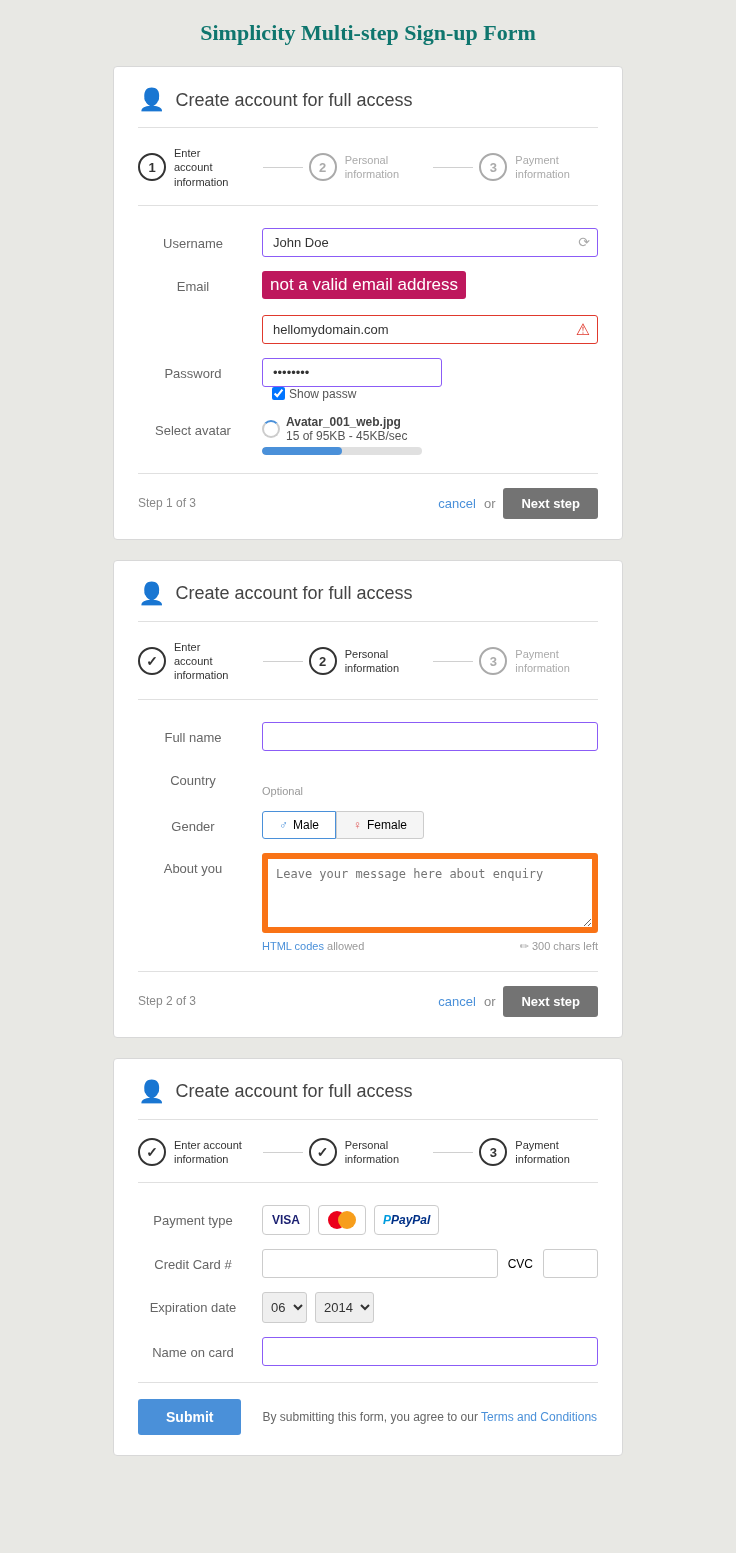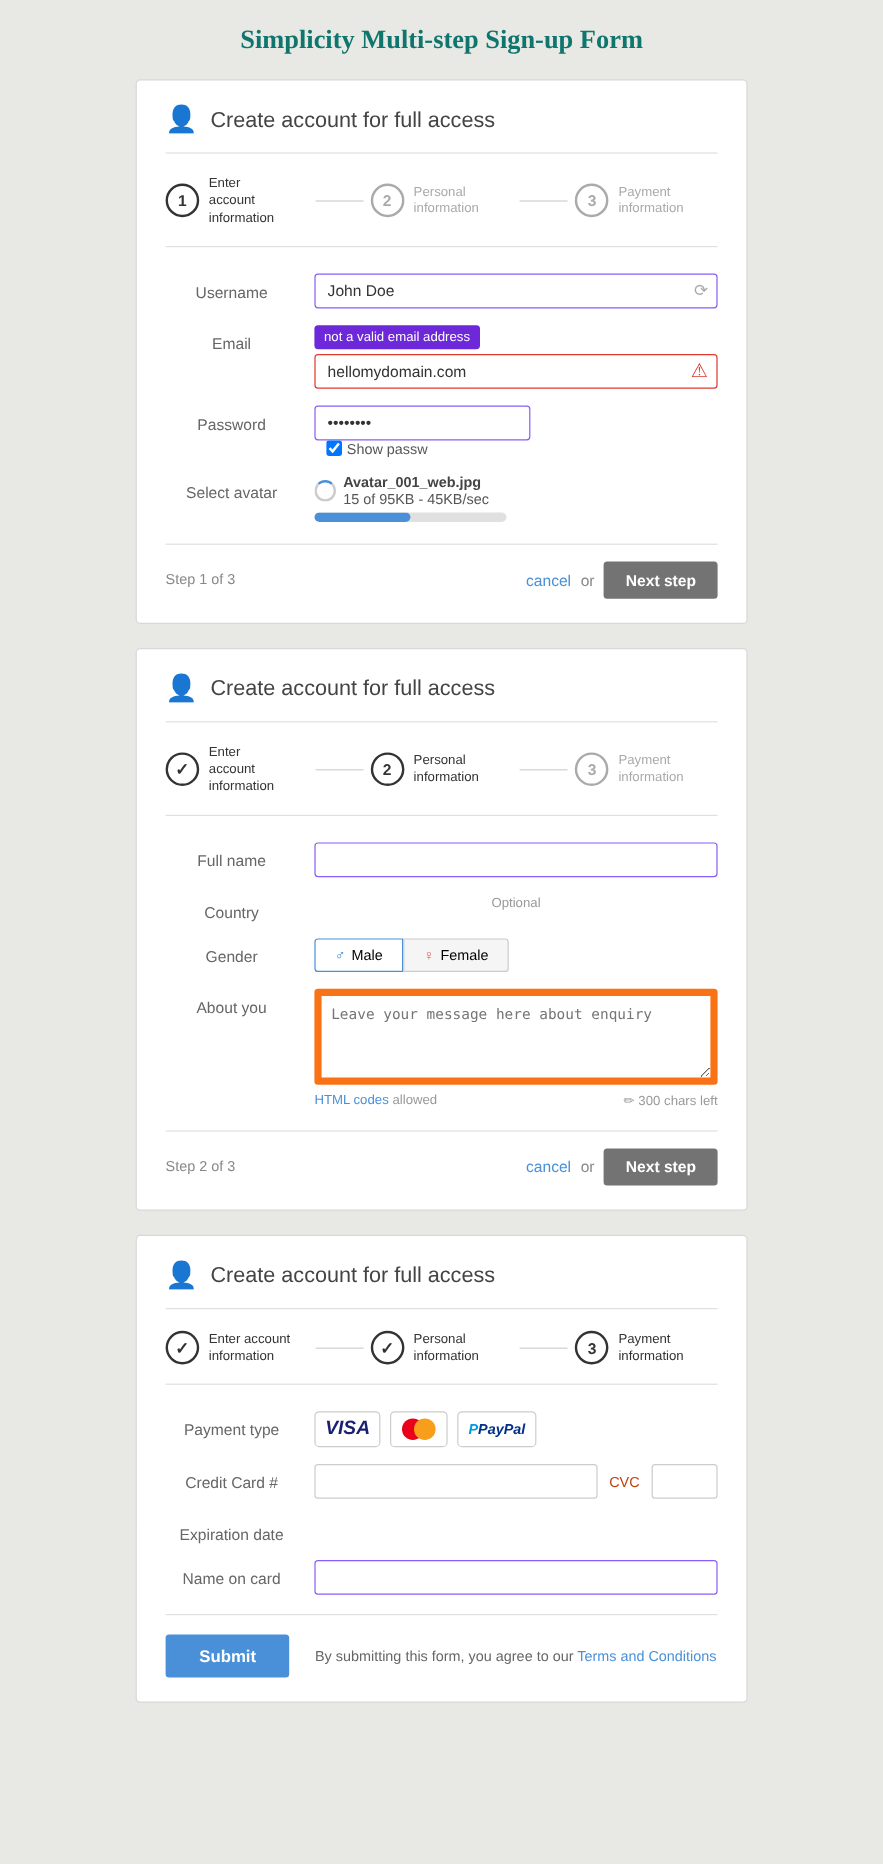--- a/index.html
+++ b/index.html
@@ -123,27 +123,27 @@
       border: 1px solid #8b5cf6;
       border-radius: 3px;
       font-size: 13px;
       color: #333;
       outline: none;
     }
     .text-input.error {
       border-color: #e0392d;
     }
     .error-tooltip {
-      background: #6d28d9;
+      background: #be185d;
       color: #fff;
-      font-size: 11px;
+      font-size: 17px;
       padding: 4px 8px;
       border-radius: 3px;
       display: inline-block;
-      margin-bottom: 4px;
+      margin-bottom: 16px;
       position: relative;
     }
     .input-with-icon {
       position: relative;
     }
     .input-with-icon .error-icon {
       position: absolute;
       right: 8px;
       top: 50%;
       transform: translateY(-50%);
@@ -258,22 +258,21 @@
       padding: 6px 8px;
       border: 1px solid #ccc;
       border-radius: 3px;
       font-size: 13px;
       color: #666;
       background: #fff;
     }
     .optional-text {
       font-size: 11px;
       color: #999;
-      margin-top: 2px;
-      text-align: center;
+      margin-top: 20px;
     }
     
     .gender-group {
       display: flex;
       gap: 0;
     }
     .gender-btn {
       padding: 6px 16px;
       border: 1px solid #ccc;
       background: #f5f5f5;
@@ -329,21 +328,21 @@
       border-radius: 4px;
       padding: 4px 8px;
       font-size: 11px;
       font-weight: bold;
       height: 30px;
       display: flex;
       align-items: center;
       justify-content: center;
       min-width: 48px;
     }
-    .visa-card { color: #1a1f71; font-size: 16px; font-style: italic; }
+    .visa-card { color: #1a1f71; font-size: 12px; }
     .mc-card { 
       position: relative;
     }
     .mc-circles {
       display: flex;
     }
     .mc-red {
       width: 18px; height: 18px; border-radius: 50%;
       background: #eb001b;
     }
@@ -362,21 +361,21 @@
     }
     .cc-input {
       flex: 1;
       padding: 6px 10px;
       border: 1px solid #ccc;
       border-radius: 3px;
       font-size: 13px;
     }
     .cvc-label {
       font-size: 12px;
-      color: #c2410c;
+      color: #000000;
     }
     .cvc-input {
       width: 55px;
       padding: 6px 8px;
       border: 1px solid #ccc;
       border-radius: 3px;
       font-size: 13px;
     }
     
     .exp-row {
@@ -638,20 +637,30 @@
       <div class="cc-row">
         <input type="text" class="cc-input" value="" style="">
         <span class="cvc-label">CVC</span>
         <input type="text" class="cvc-input" value="" style="">
       </div>
     </div>
   </div>
 
   <div class="form-row">
     <div class="form-label">Expiration date</div>
+    <div class="form-control">
+      <div class="exp-row">
+        <select class="exp-select">
+          <option>06</option>
+        </select>
+        <select class="exp-select">
+          <option>2014</option>
+        </select>
+      </div>
+    </div>
   </div>
 
   <div class="form-row">
     <div class="form-label">Name on card</div>
     <div class="form-control">
       <input type="text" class="text-input" value="" style="">
     </div>
   </div>
 
   <div class="submit-section">

